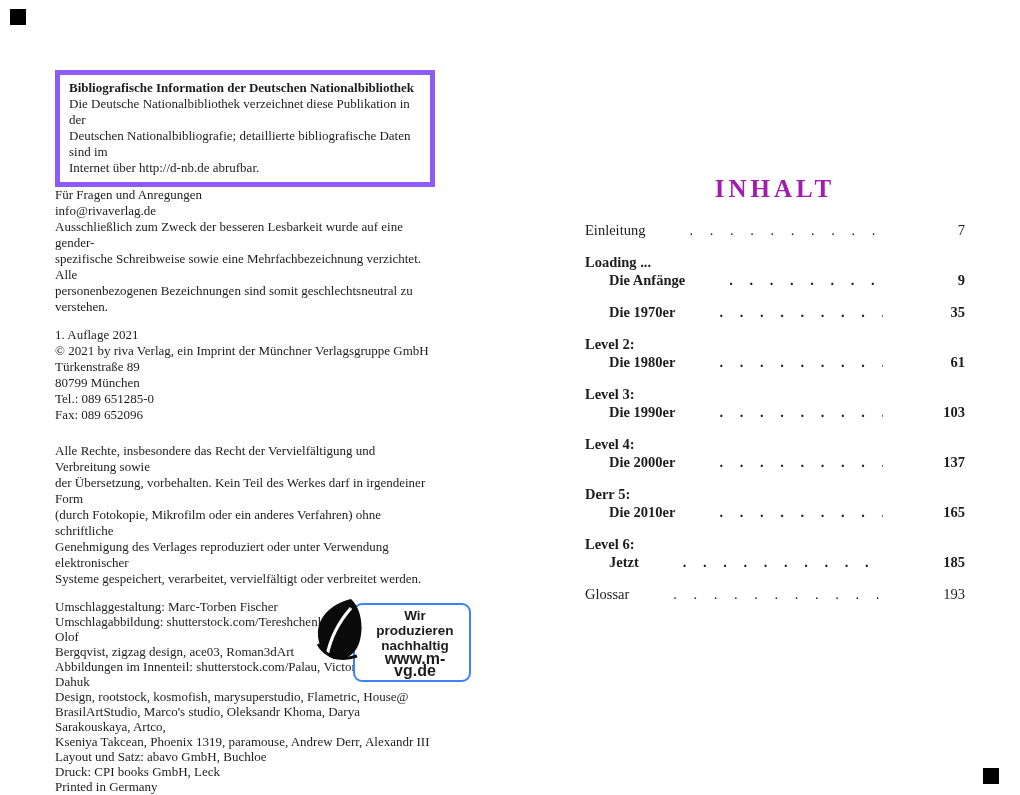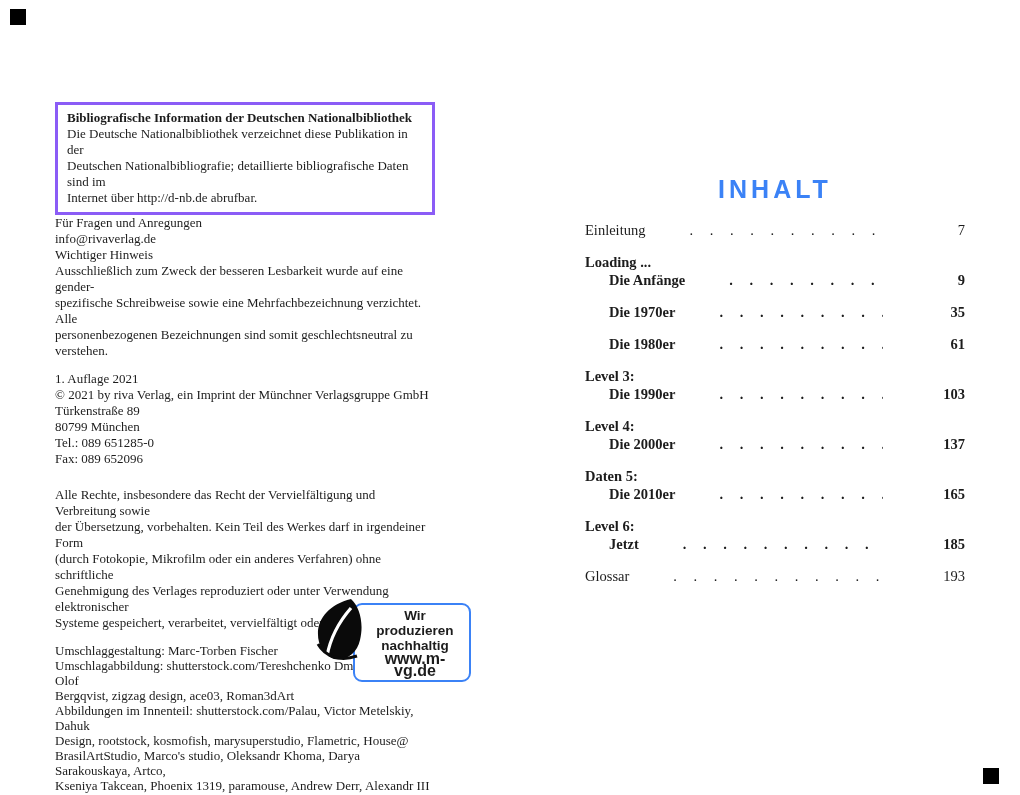--- a/index.html
+++ b/index.html
@@ -19,22 +19,22 @@
 
   
   .left-page {
     position:absolute; left:55px; top:0; width:380px;
     font-size:13px; line-height:16px;
   }
   .pre { white-space:pre-line; }
   .bold { font-weight:bold; }
 
   .info-box {
-    margin-top:102px;
-    border:3px solid #8b5cf6;
+    margin-top:70px;
+    border:5px solid #8b5cf6;
     padding:5px 9px 6px 9px;
   }
   .sec-title { font-weight:normal; }
   .edition-block { margin-top:12px; }
   .rights-block { margin-top:20px; }
   .credits-block { margin-top:12px; line-height:15px; }
 
   
   .eco-badge {
     position:absolute; left:258px; top:598px; width:165px; height:62px;
@@ -49,23 +49,23 @@
   .eco-box .l1, .eco-box .l2 { font-weight:bold; font-size:13.5px; line-height:15px; }
   .eco-box .l3 { font-size:16px; line-height:12px;font-weight:bold; }
 
   
   .right-page {
     position:absolute; left:585px; top:180px; width:380px;
     font-size:14.5px; line-height:18px;
   }
   .toc-title {
     text-align:center;
-    font-family:Liberation Sans, sans-serif;
+    font-family:Liberation Serif, serif;
     font-weight:bold; font-size:25px; letter-spacing:4px;
-    color:#3b82f6;
+    color:#a21caf;
     margin-bottom:23px;
   }
   .toc-entry { margin-bottom:14px; }
   .toc-entry.bold { font-weight:bold; }
   .toc-heading { }
   .toc-line { display:flex; align-items:baseline; padding-left:24px;gap:38px; }
   .toc-entry.single .toc-line { padding-left:0; }
   .toc-label { white-space:nowrap; }
   .toc-dots {
     flex:1; overflow:hidden; white-space:nowrap;
@@ -86,21 +86,20 @@
   <div class="info-box">
     <div class="bold">Bibliografische Information der Deutschen Nationalbibliothek</div>
     <div class="pre">Die Deutsche Nationalbibliothek verzeichnet diese Publikation in der
 Deutschen Nationalbibliografie; detaillierte bibliografische Daten sind im
 Internet über http://d-nb.de abrufbar.</div>
   </div>
 
   <div class="sec-title">Für Fragen und Anregungen</div>
   <div>info@rivaverlag.de</div>
 
-  <div class="sec-title">Wichtiger Hinweis</div>
   <div class="pre">Ausschließlich zum Zweck der besseren Lesbarkeit wurde auf eine gender-
 spezifische Schreibweise sowie eine Mehrfachbezeichnung verzichtet. Alle
 personenbezogenen Bezeichnungen sind somit geschlechtsneutral zu verstehen.</div>
 
   <div class="edition-block pre">1. Auflage 2021
 © 2021 by riva Verlag, ein Imprint der Münchner Verlagsgruppe GmbH
 Türkenstraße 89
 80799 München
 Tel.: 089 651285-0
 Fax: 089 652096</div>
@@ -162,20 +161,21 @@
 
   <div class="toc-entry bold">
     <div class="toc-line">
       <span class="toc-label">Die 1970er</span>
       <span class="toc-dots">. . . . . . . . . . . . . . . . . . . . . . . . . . . . . . . . . . . . . . . . . . . . . . . . . . . . . . . . . . . . </span>
       <span class="toc-page">35</span>
     </div>
   </div>
 
   <div class="toc-entry bold">
+    <div class="toc-heading">Level 2:</div>
     <div class="toc-line">
       <span class="toc-label">Die 1980er</span>
       <span class="toc-dots">. . . . . . . . . . . . . . . . . . . . . . . . . . . . . . . . . . . . . . . . . . . . . . . . . . . . . . . . . . . . </span>
       <span class="toc-page">61</span>
     </div>
   </div>
 
   <div class="toc-entry bold">
     <div class="toc-heading">Level 3:</div>
     <div class="toc-line">
@@ -188,21 +188,21 @@
   <div class="toc-entry bold">
     <div class="toc-heading">Level 4:</div>
     <div class="toc-line">
       <span class="toc-label">Die 2000er</span>
       <span class="toc-dots">. . . . . . . . . . . . . . . . . . . . . . . . . . . . . . . . . . . . . . . . . . . . . . . . . . . . . . . . . . . . </span>
       <span class="toc-page">137</span>
     </div>
   </div>
 
   <div class="toc-entry bold">
-    <div class="toc-heading">Daten 5:</div>
+    <div class="toc-heading">Derr 5:</div>
     <div class="toc-line">
       <span class="toc-label">Die 2010er</span>
       <span class="toc-dots">. . . . . . . . . . . . . . . . . . . . . . . . . . . . . . . . . . . . . . . . . . . . . . . . . . . . . . . . . . . . </span>
       <span class="toc-page">165</span>
     </div>
   </div>
 
   <div class="toc-entry bold">
     <div class="toc-heading">Level 6:</div>
     <div class="toc-line">

